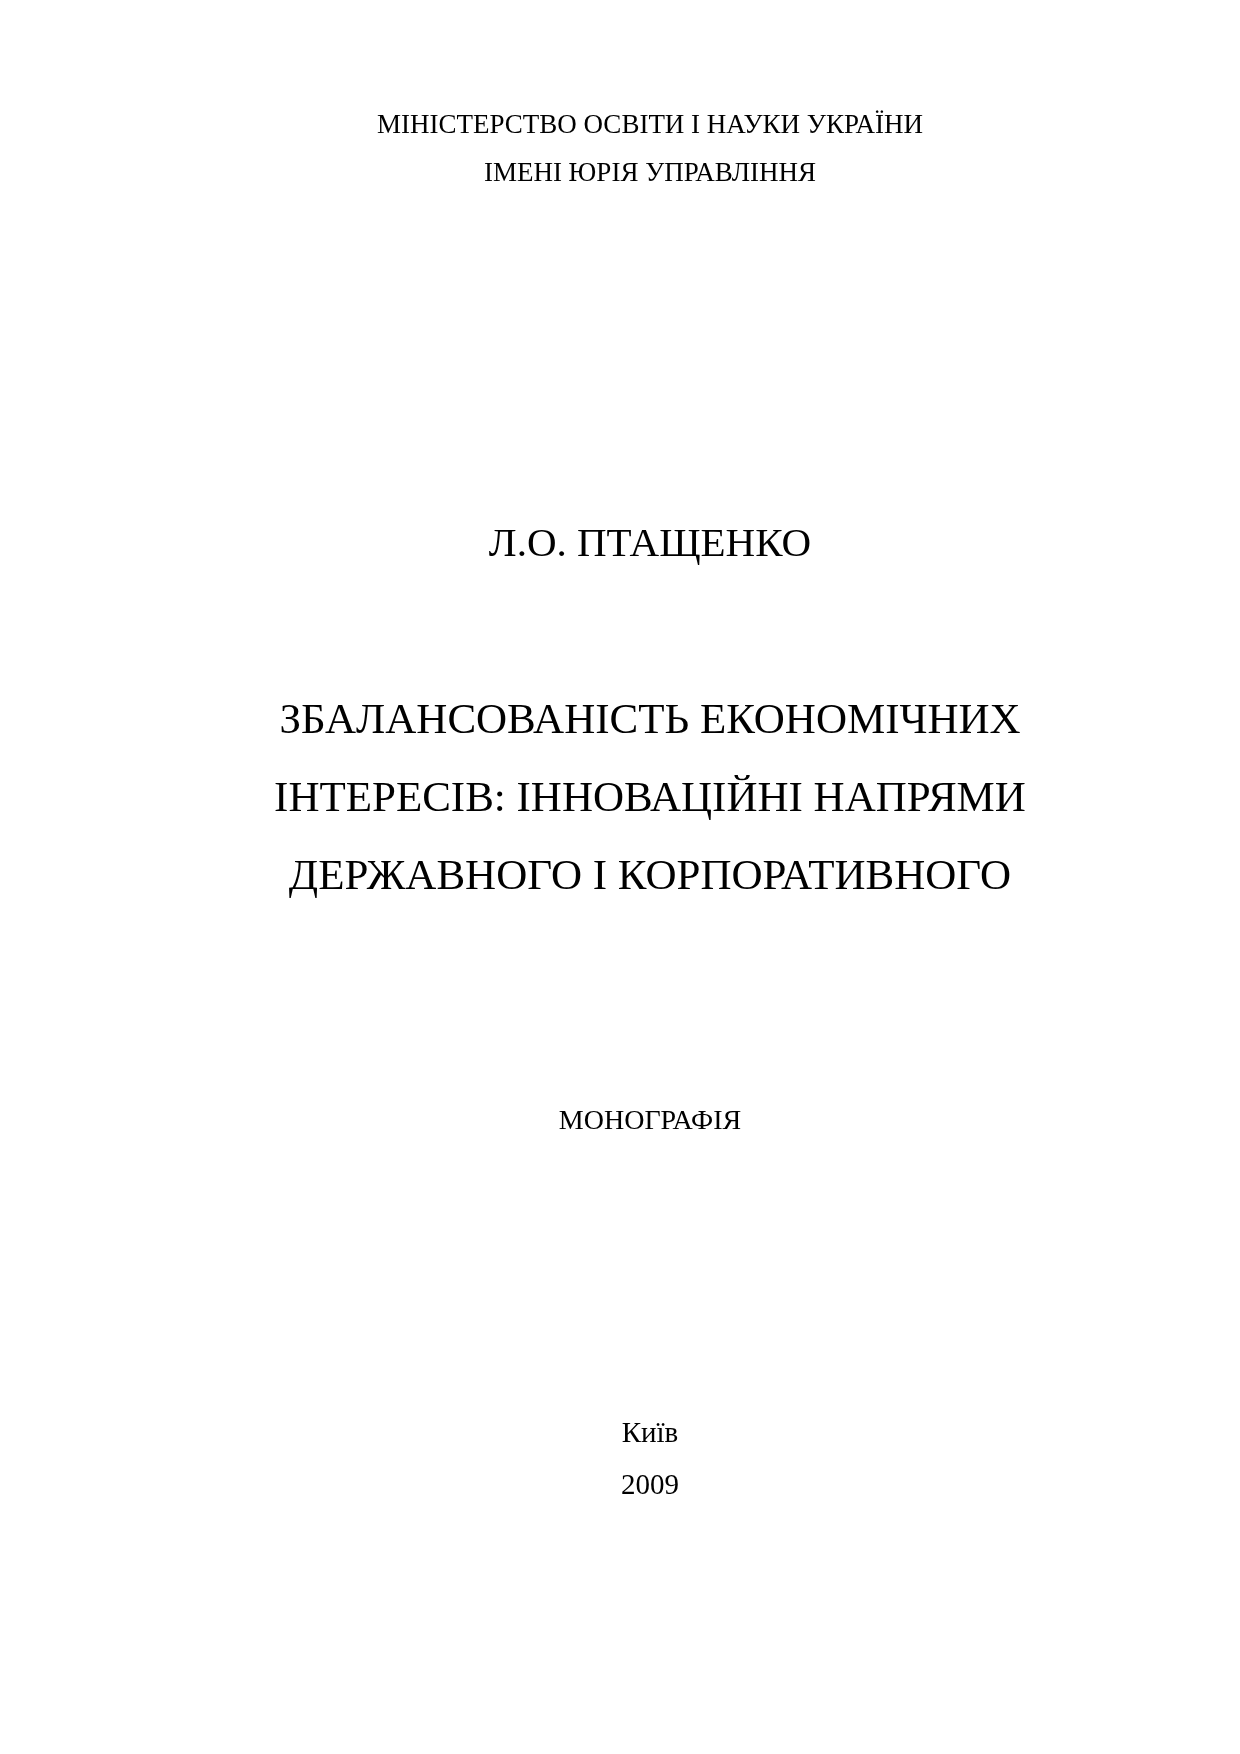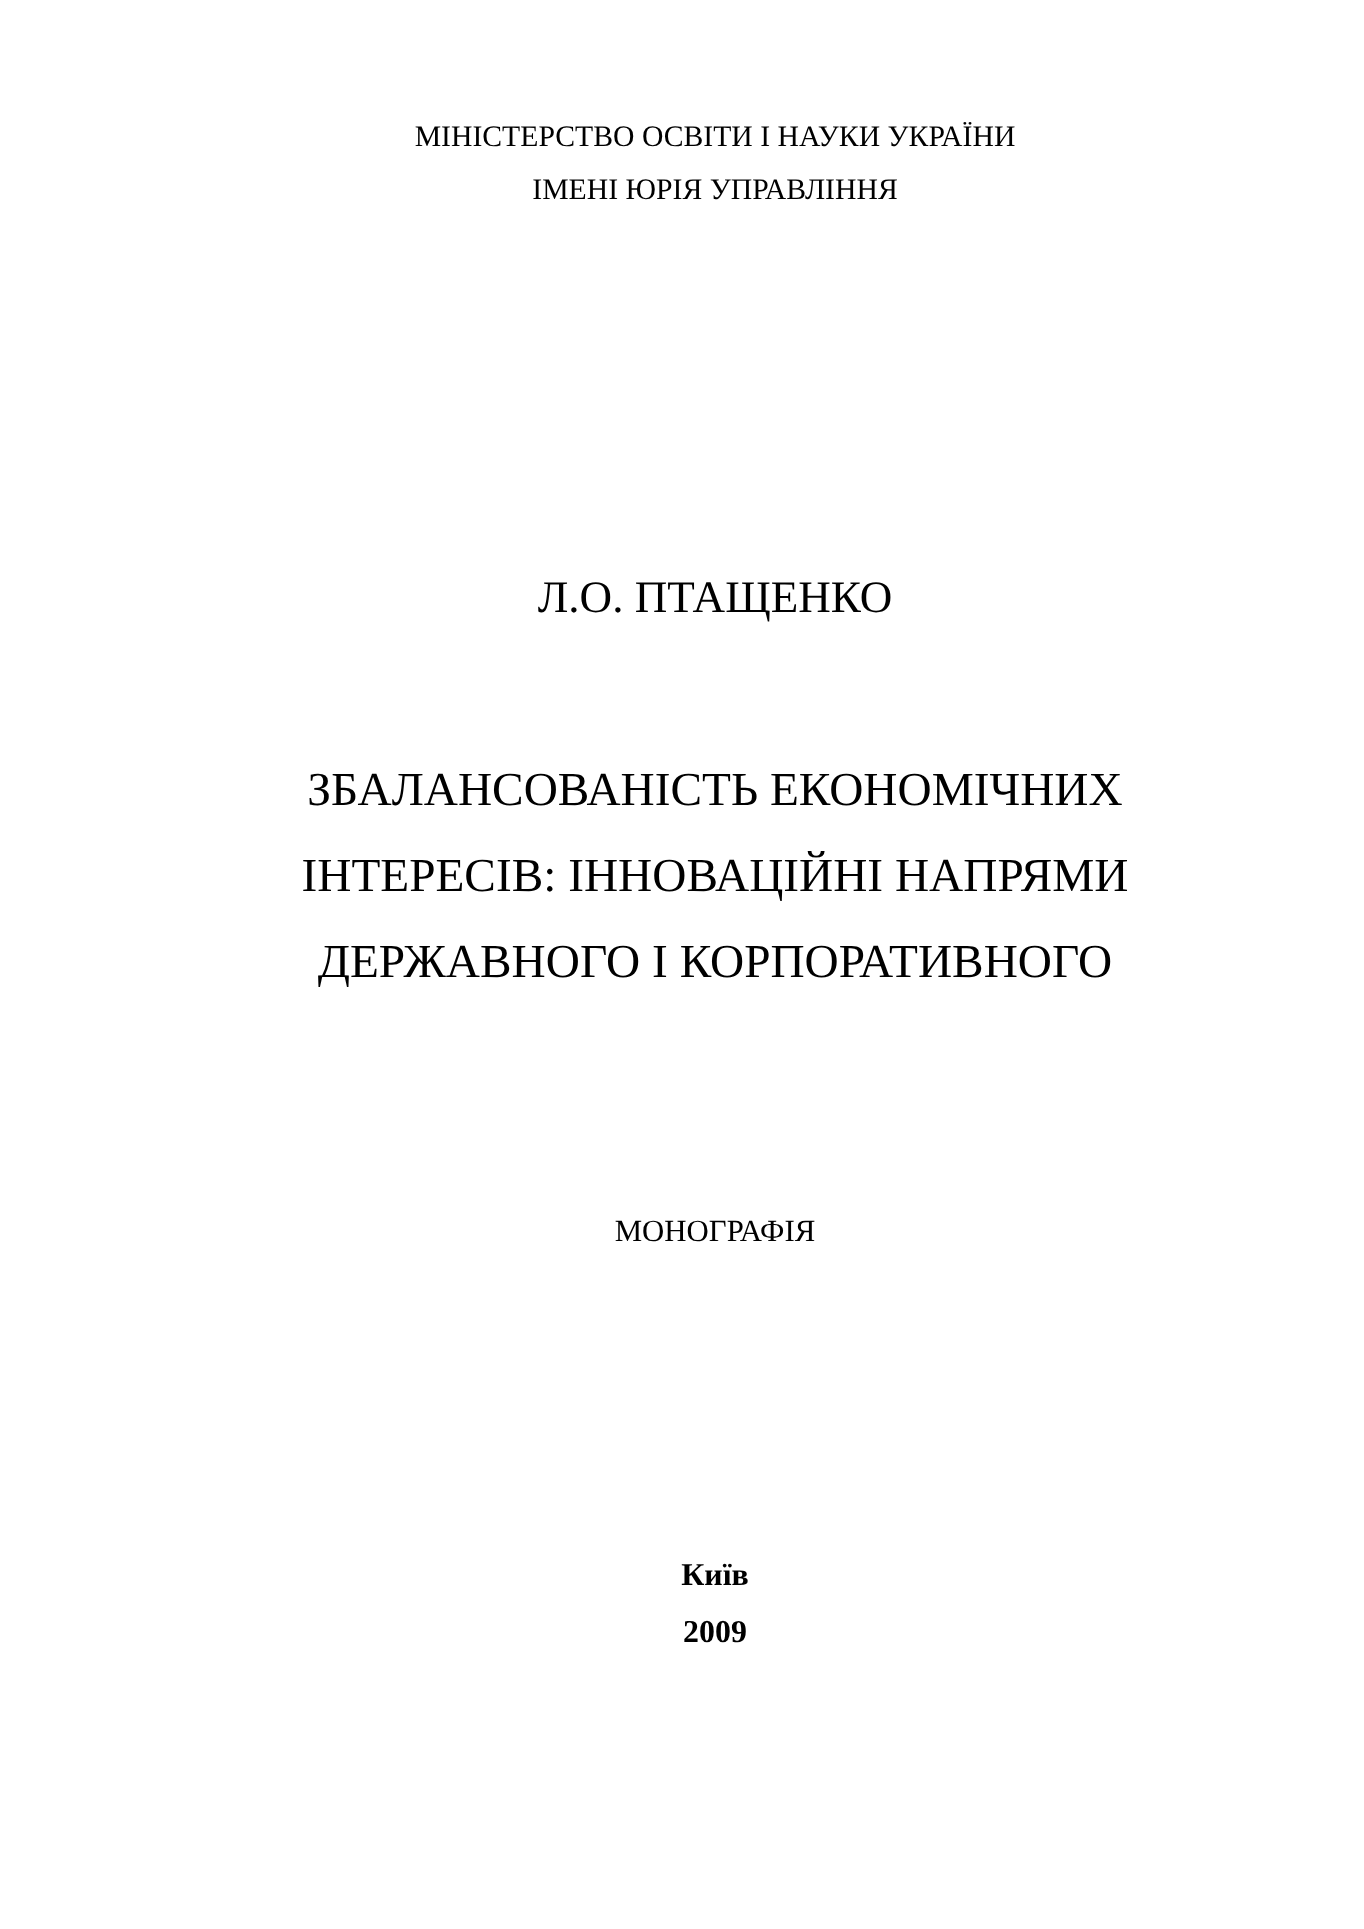--- a/index.html
+++ b/index.html
@@ -45,21 +45,21 @@
   .subtitle-block {
     top: 1098px;
     font-size: 28px;
     line-height: 44px;
     font-weight: 400;
   }
   .imprint-block {
     top: 1406px;
     font-size: 29px;
     line-height: 52px;
-    font-weight: 700;
+    font-weight: 400;
   }
 </style>
 </head>
 <body>
 
 <div class="page">
 
   <div class="col header-block">
     <div>МІНІСТЕРСТВО ОСВІТИ І НАУКИ УКРАЇНИ</div>
     <div>ІМЕНІ ЮРІЯ УПРАВЛІННЯ</div>

